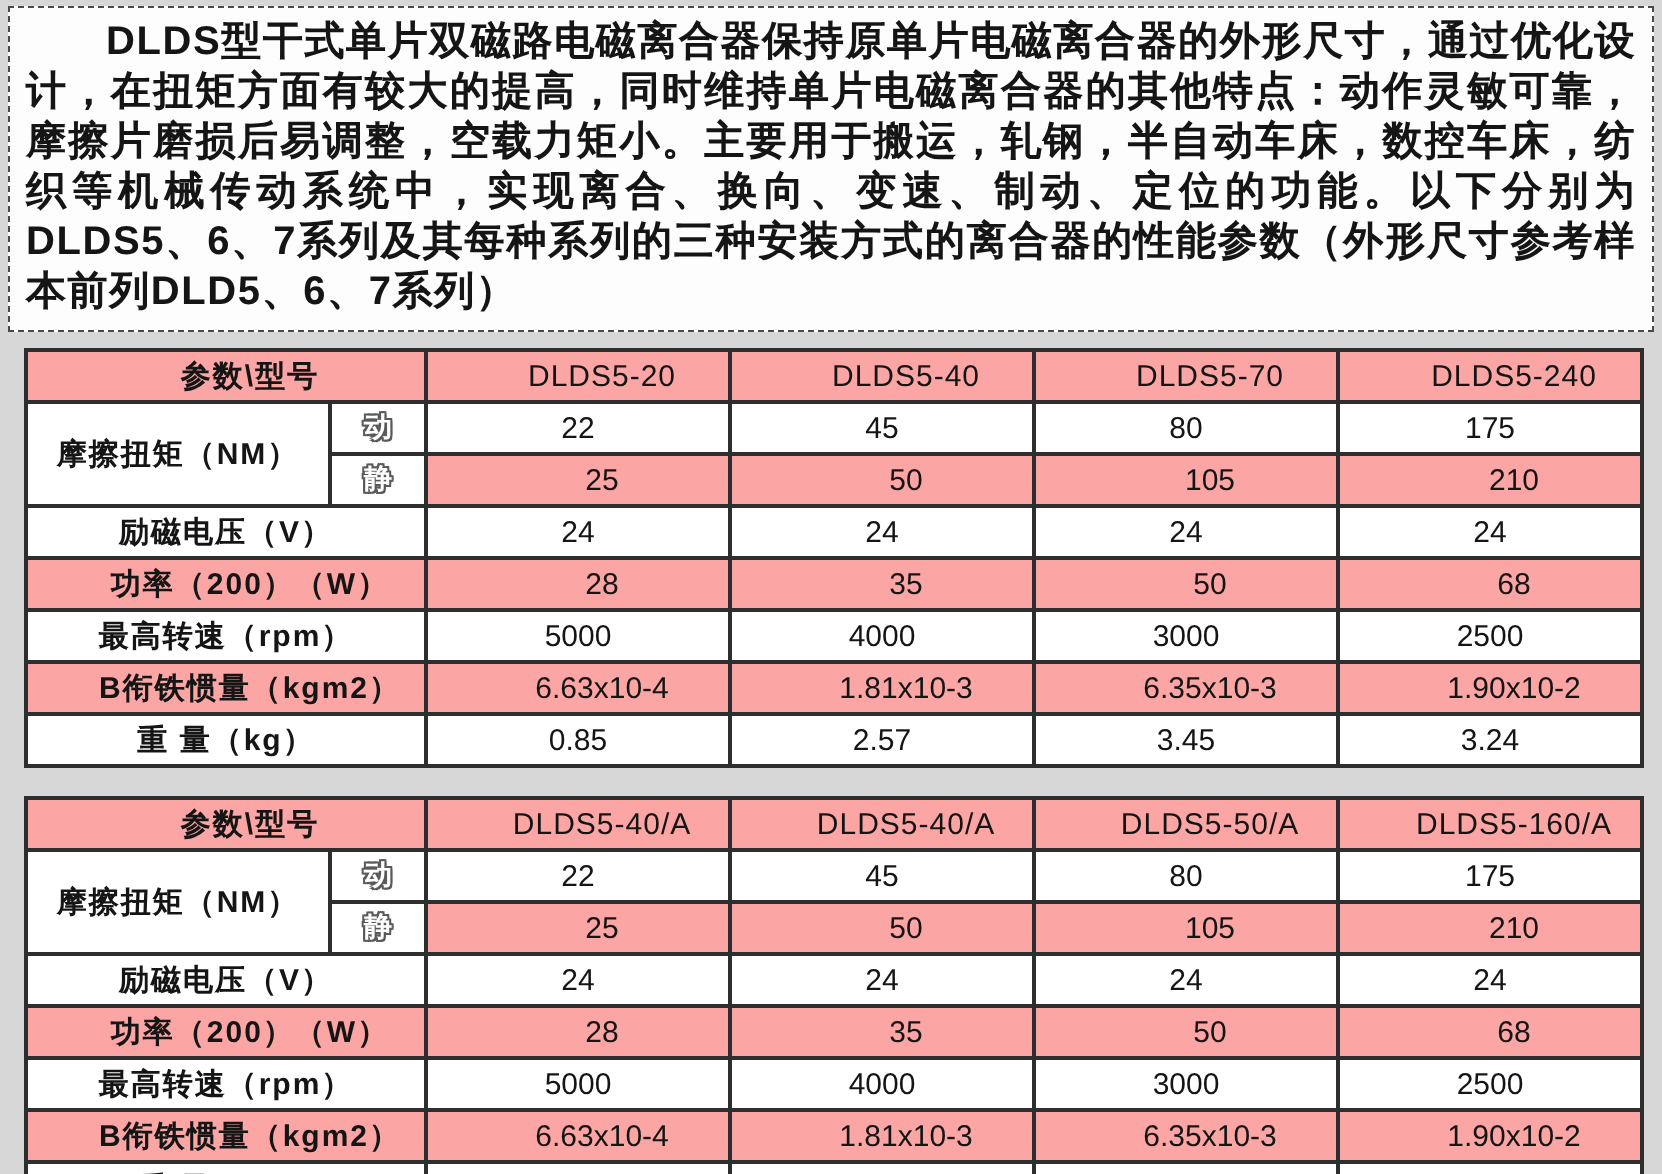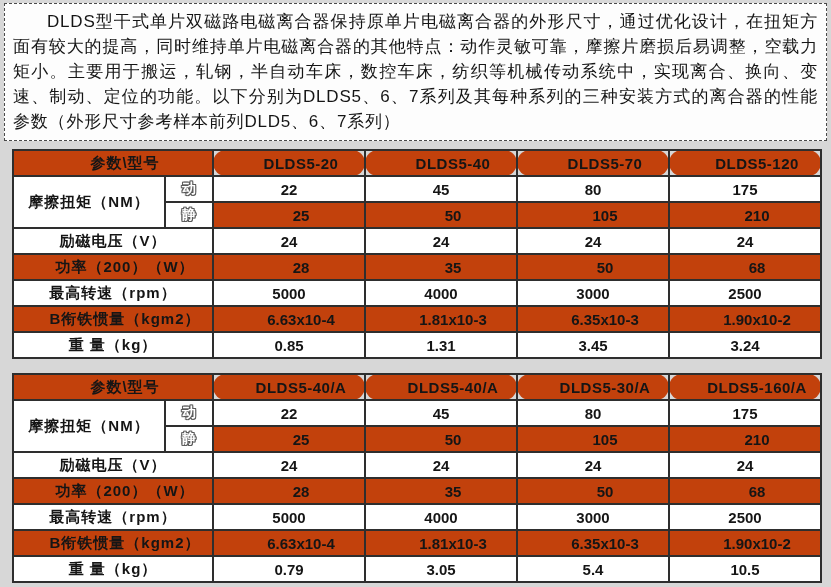--- a/index.html
+++ b/index.html
@@ -13,23 +13,23 @@
   
   .intro{
     margin:3px 4px 0 4px;
     background:#fdfdfd;
     border:1px dashed #4a4a4a;
     padding:5px 8px 6px 8px;
     box-sizing:border-box;
   }
   .intro p{
     margin:0;
-    font-size:17px;
+    font-size:20px;
     line-height:25px;
-    font-weight:400;
+    font-weight:700;
     letter-spacing:0.8px;
     text-indent:2em;
     text-align:justify;
   }
   
   table.spec{
     margin:8px 11px 0 12px;
     width:808px;
     border-collapse:collapse;
     table-layout:fixed;
@@ -42,24 +42,24 @@
     border:2px solid #2e2e2e;
     height:24px;
     padding:0 2px;
     text-align:center;
     vertical-align:middle;
     font-size:15px;
     background:#ffffff;
     overflow:hidden;
     white-space:nowrap;
   }
-  table.spec td.blue{background:#c2410c;padding-left:26px;}
+  table.spec td.blue{background:#fca5a5;padding-left:26px;}
   table.spec td.lbl{font-weight:600;letter-spacing:1px;}
-  table.spec td.mdl{font-weight:700;letter-spacing:0.5px;border-radius:13px;}
-  table.spec td.val{font-weight:700;}
+  table.spec td.mdl{font-weight:400;letter-spacing:0.5px;}
+  table.spec td.val{font-weight:400;}
   
   table.spec td.ghost{
     font-size:14px;
     font-weight:700;
     color:#ffffff;
     text-shadow:-1px 0 0 #5a5a5a,1px 0 0 #5a5a5a,0 -1px 0 #5a5a5a,0 1px 0 #5a5a5a,
                 -1px -1px 0 #5a5a5a,1px 1px 0 #5a5a5a,-1px 1px 0 #5a5a5a,1px -1px 0 #5a5a5a;
   }
 </style>
 </head>
@@ -77,21 +77,21 @@
       <col class="c-d">
       <col class="c-d">
       <col class="c-d">
     </colgroup>
   <tbody>
     <tr>
       <td colspan="2" class="blue lbl">参数\型号</td>
       <td class="blue mdl">DLDS5-20</td>
       <td class="blue mdl">DLDS5-40</td>
       <td class="blue mdl">DLDS5-70</td>
-      <td class="blue mdl">DLDS5-120</td>
+      <td class="blue mdl">DLDS5-240</td>
     </tr>
     <tr>
       <td rowspan="2" class="lbl">摩擦扭矩（NM）</td>
       <td class="ghost">动</td>
       <td class="val">22</td>
       <td class="val">45</td>
       <td class="val">80</td>
       <td class="val">175</td>
     </tr>
     <tr>
@@ -125,42 +125,42 @@
     <tr>
       <td colspan="2" class="lbl blue">B衔铁惯量（kgm2）</td>
       <td class="val blue">6.63x10-4</td>
       <td class="val blue">1.81x10-3</td>
       <td class="val blue">6.35x10-3</td>
       <td class="val blue">1.90x10-2</td>
     </tr>
     <tr>
       <td colspan="2" class="lbl">重 量（kg）</td>
       <td class="val">0.85</td>
-      <td class="val">1.31</td>
+      <td class="val">2.57</td>
       <td class="val">3.45</td>
       <td class="val">3.24</td>
     </tr>
   </tbody>
 </table>
 
 <table class="spec">
   <colgroup>
       <col class="c-lbl">
       <col class="c-sub">
       <col class="c-d">
       <col class="c-d">
       <col class="c-d">
       <col class="c-d">
     </colgroup>
   <tbody>
     <tr>
       <td colspan="2" class="blue lbl">参数\型号</td>
       <td class="blue mdl">DLDS5-40/A</td>
       <td class="blue mdl">DLDS5-40/A</td>
-      <td class="blue mdl">DLDS5-30/A</td>
+      <td class="blue mdl">DLDS5-50/A</td>
       <td class="blue mdl">DLDS5-160/A</td>
     </tr>
     <tr>
       <td rowspan="2" class="lbl">摩擦扭矩（NM）</td>
       <td class="ghost">动</td>
       <td class="val">22</td>
       <td class="val">45</td>
       <td class="val">80</td>
       <td class="val">175</td>
     </tr>

